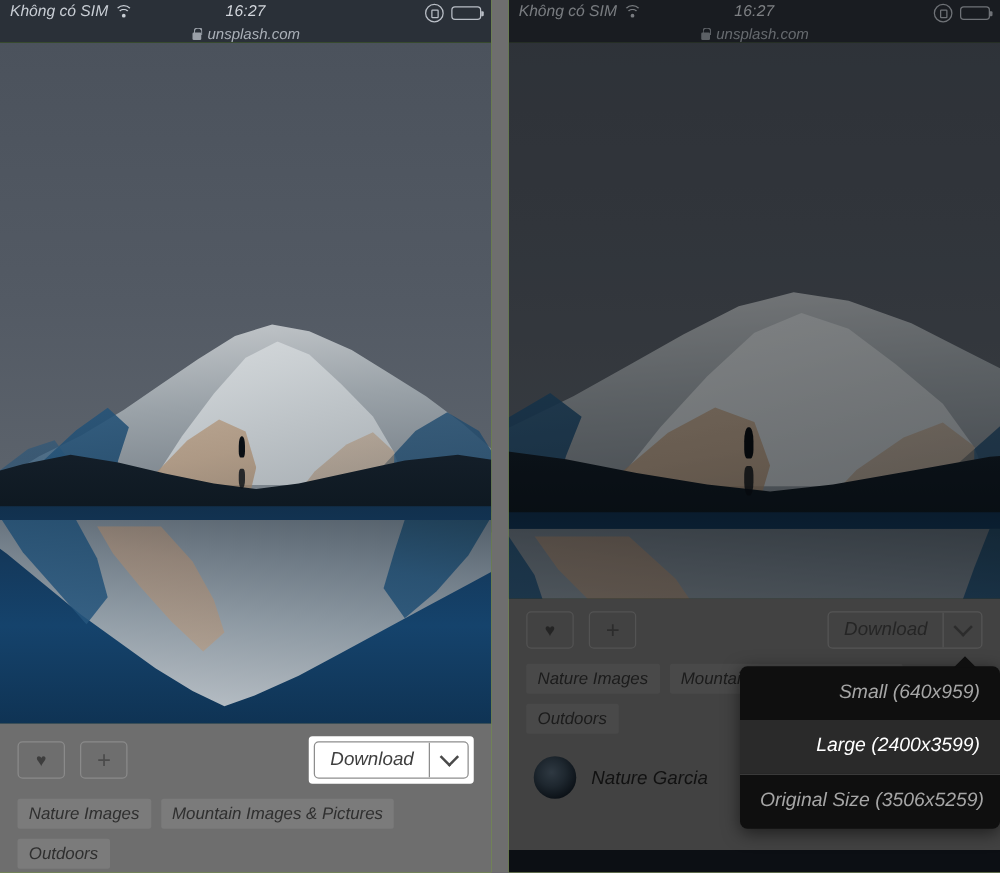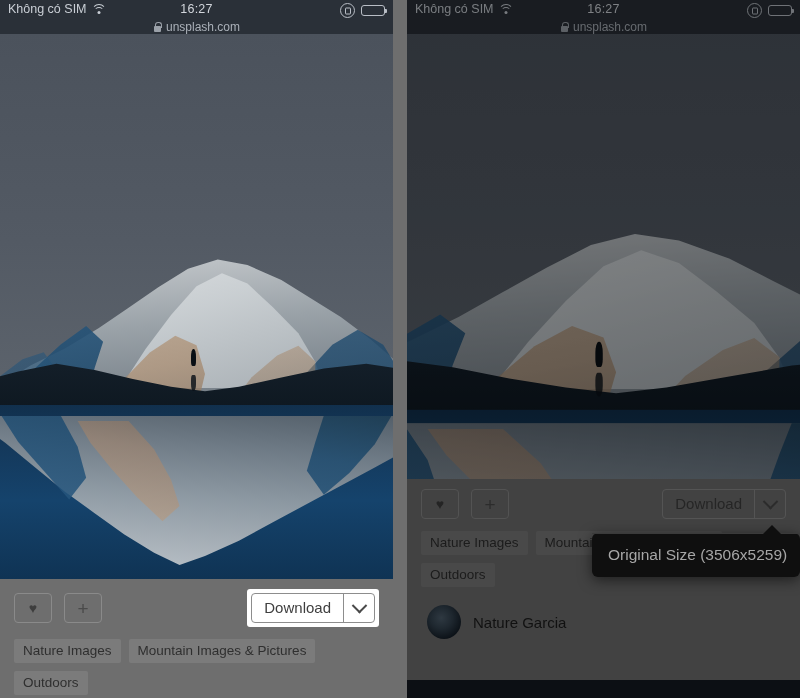--- a/index.html
+++ b/index.html
@@ -20,20 +20,21 @@
     inset: 0;
     display: flex;
     background: #6e6e6e;
   }
 
   
   .panel {
     position: relative;
     overflow: hidden;
     background: #84cc16;
+    font-style: italic;
   }
   .panel-left  { width: 393px; height: 698px; }
   .panel-gap   { width: 14px;  height: 698px; background: #6e6e6e; }
   .panel-right { width: 393px; height: 698px; }
 
   
   .statusbar {
     position: relative;
     height: 34px;
     background: #2a3038;
@@ -526,20 +527,22 @@
       <div class="author-row">
         <div class="avatar"></div>
         <div class="author-name">Nature Garcia</div>
       </div>
     </div>
 
     <div class="dim"></div>
 
     <div class="menu" style="left:185px; top:533px; width:208px;">
       <div class="menu-arrow" style="left:171px;"></div>
+      <div class="menu-item">Small (640x959)</div>
+      <div class="menu-item active">Large (2400x3599)</div>
       <div class="menu-sep"></div>
       <div class="menu-item">Original Size (3506x5259)</div>
     </div>
 
     <div class="browser-bar"></div>
   </div>
 
 </div>
 
 </body></html>

